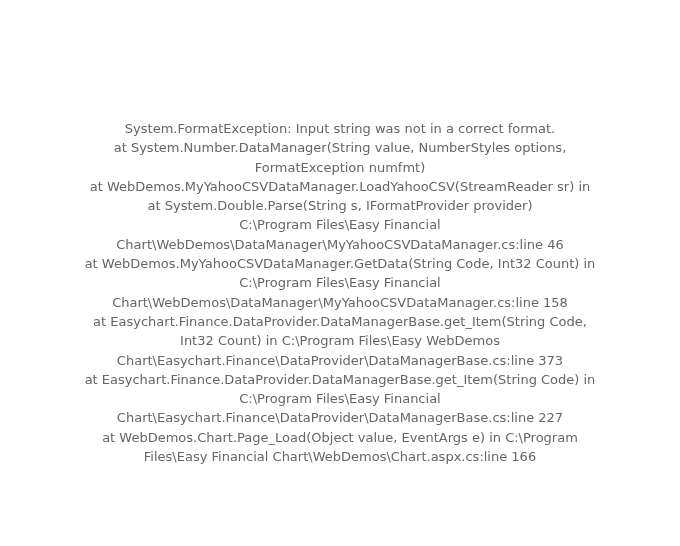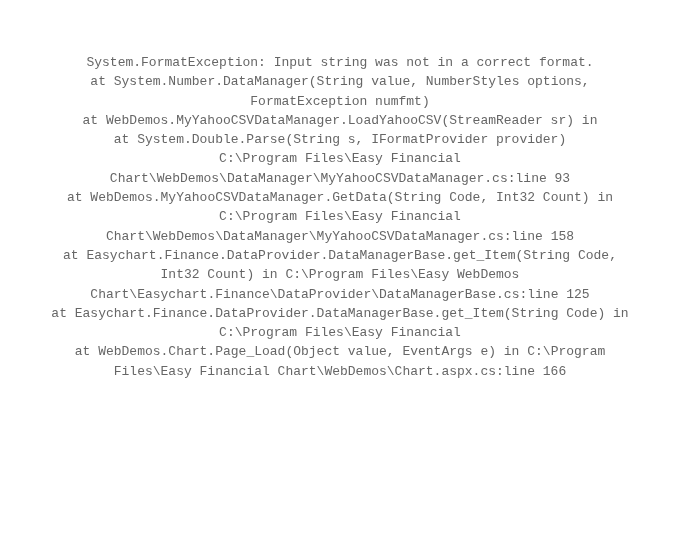--- a/index.html
+++ b/index.html
@@ -10,22 +10,21 @@
     overflow: hidden;
   }
   body {
     background: #ffffff;
     font-family: "DejaVu Sans", "Liberation Sans", sans-serif;
   }
   .error-page {
     width: 680px;
     height: 546px;
     box-sizing: border-box;
-    padding-top: 53px;
-    font-family: Liberation Mono, monospace;
+    padding-top: 119px;
   }
   .stack-trace {
     width: 100%;
     text-align: center;
     font-size: 13px;
     line-height: 19.3px;
     color: #666666;
   }
   .stack-trace .trace-line {
     white-space: pre;
@@ -35,25 +34,26 @@
 <body>
 
 <div class="error-page">
   <div class="stack-trace">
       <div class="trace-line">System.FormatException: Input string was not in a correct format.</div>
       <div class="trace-line">at System.Number.DataManager(String value, NumberStyles options,</div>
       <div class="trace-line">FormatException numfmt)</div>
       <div class="trace-line">at WebDemos.MyYahooCSVDataManager.LoadYahooCSV(StreamReader sr) in</div>
       <div class="trace-line">at System.Double.Parse(String s, IFormatProvider provider)</div>
       <div class="trace-line">C:\Program Files\Easy Financial</div>
-      <div class="trace-line">Chart\WebDemos\DataManager\MyYahooCSVDataManager.cs:line 93</div>
+      <div class="trace-line">Chart\WebDemos\DataManager\MyYahooCSVDataManager.cs:line 46</div>
       <div class="trace-line">at WebDemos.MyYahooCSVDataManager.GetData(String Code, Int32 Count) in</div>
       <div class="trace-line">C:\Program Files\Easy Financial</div>
       <div class="trace-line">Chart\WebDemos\DataManager\MyYahooCSVDataManager.cs:line 158</div>
       <div class="trace-line">at Easychart.Finance.DataProvider.DataManagerBase.get_Item(String Code,</div>
       <div class="trace-line">Int32 Count) in C:\Program Files\Easy WebDemos</div>
-      <div class="trace-line">Chart\Easychart.Finance\DataProvider\DataManagerBase.cs:line 125</div>
+      <div class="trace-line">Chart\Easychart.Finance\DataProvider\DataManagerBase.cs:line 373</div>
       <div class="trace-line">at Easychart.Finance.DataProvider.DataManagerBase.get_Item(String Code) in</div>
       <div class="trace-line">C:\Program Files\Easy Financial</div>
+      <div class="trace-line">Chart\Easychart.Finance\DataProvider\DataManagerBase.cs:line 227</div>
       <div class="trace-line">at WebDemos.Chart.Page_Load(Object value, EventArgs e) in C:\Program</div>
       <div class="trace-line">Files\Easy Financial Chart\WebDemos\Chart.aspx.cs:line 166</div>
     </div>
 </div>
 
 </body></html>

